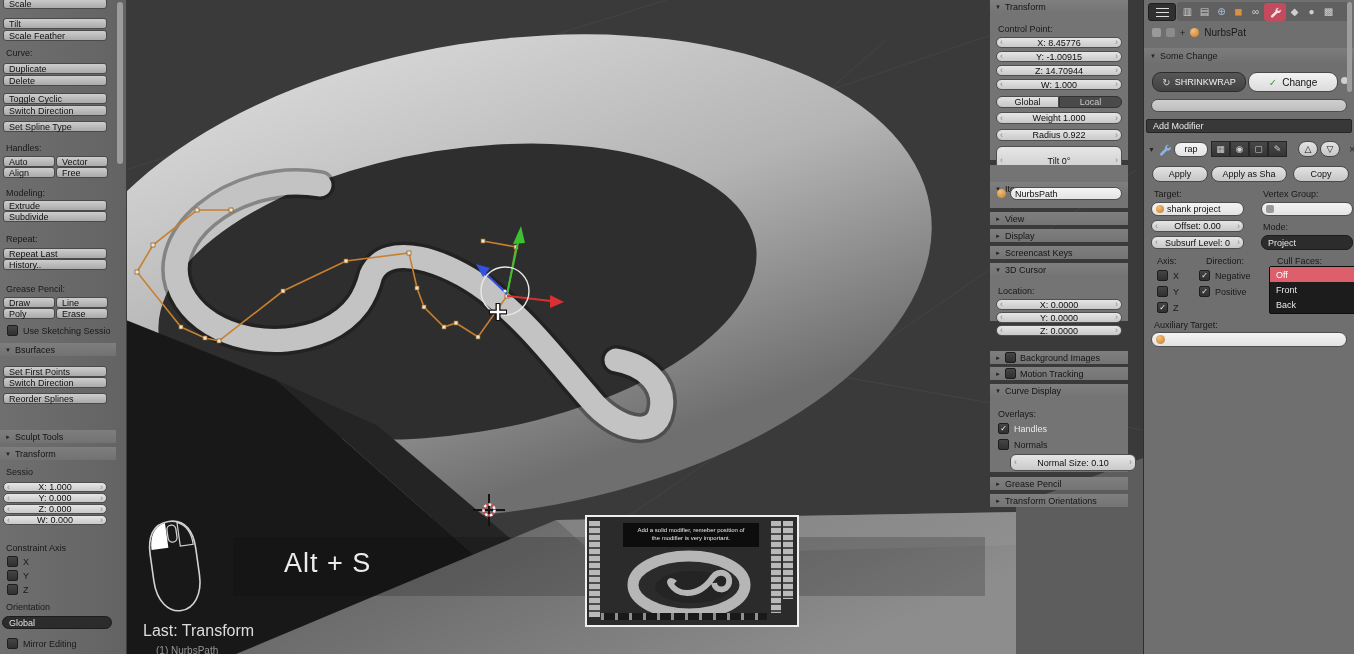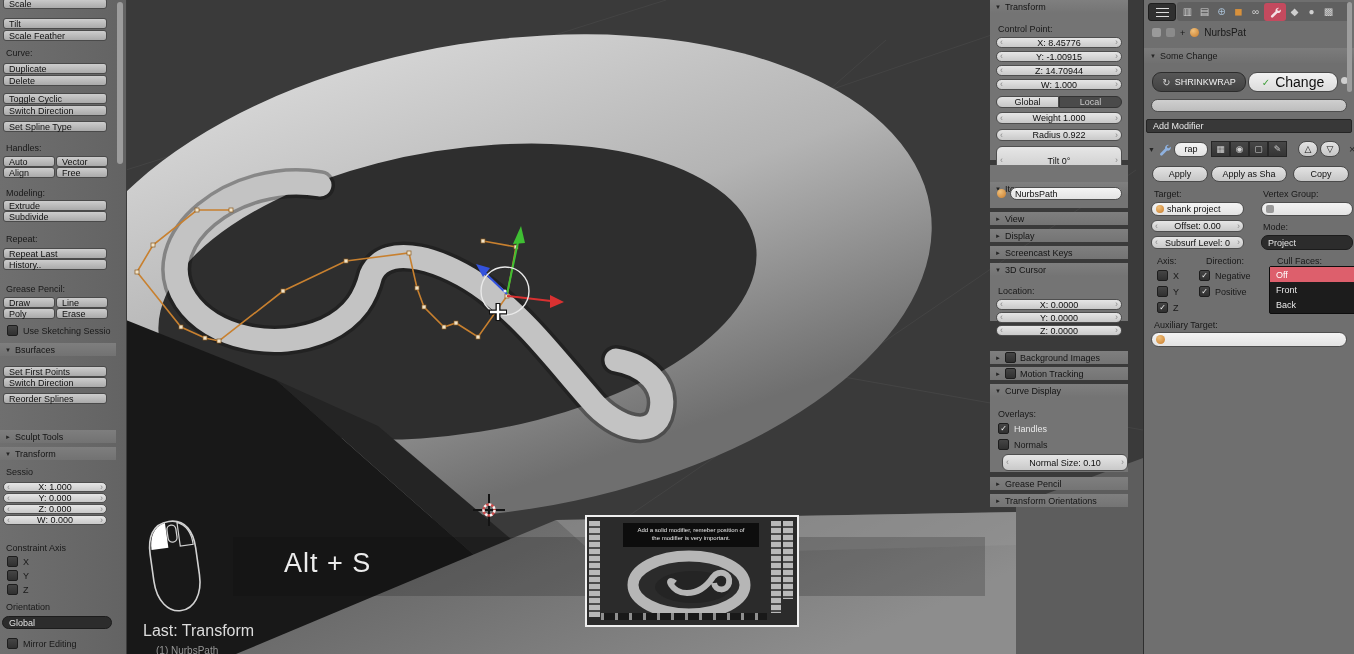--- a/index.html
+++ b/index.html
@@ -338,21 +338,21 @@
       <div class="p cbrow" style="left:8px;top:39px">
         <span class="cb">
             <span>✓</span>
           </span>
         <span class="lbl light">Handles</span>
       </div>
       <div class="p cbrow" style="left:8px;top:55px">
         <span class="cb"></span>
         <span class="lbl">Normals</span>
       </div>
-      <div class="p slider" style="left:12px;top:70px;width:126px;height:17px">Normal Size: 0.10</div>
+      <div class="p slider" style="left:20px;top:70px;width:126px;height:17px">Normal Size: 0.10</div>
     </div>
 
     <div class="p nhdr" style="top:477px">
       <span class="tri">►</span>
       <span>Grease Pencil</span>
     </div>
     <div class="p nhdr" style="top:494px">
       <span class="tri">►</span>
       <span>Transform Orientations</span>
     </div>
@@ -390,21 +390,21 @@
     <div class="p" style="left:0;top:48px;width:211px;height:15px;background:linear-gradient(#7c7c7c,#707070);display:flex;align-items:center;gap:4px;padding-left:6px;box-sizing:border-box">
       <span class="tri">▼</span>
       <span class="lbl">Some Change</span>
     </div>
     <div class="p" style="left:8px;top:72px;width:92px;height:18px;background:linear-gradient(#565656,#424242);border:1px solid #2c2c2c;border-radius:9px;display:flex;align-items:center;justify-content:center;gap:4px">
       <span style="color:#cfcfcf;font-size:10px">↻</span>
       <span style="color:#f0f0f0;font-size:9px">SHRINKWRAP</span>
     </div>
     <div class="p" style="left:104px;top:72px;width:88px;height:18px;background:linear-gradient(#f2f2f2,#dcdcdc);border:1px solid #4a4a4a;border-radius:9px;display:flex;align-items:center;justify-content:center;gap:5px">
       <span style="color:#3f9e3a;font-size:10px">✓</span>
-      <span style="color:#101010;font-size:14px">Change</span>
+      <span style="color:#101010;font-size:10px">Change</span>
     </div>
     <div class="p" style="left:197px;top:77px;width:7px;height:7px;border-radius:50%;background:#cfcfcf"></div>
 
     <div class="p" style="left:7px;top:99px;width:196px;height:13px;background:linear-gradient(#cfcfcf,#bdbdbd);border:1px solid #4e4e4e;border-radius:7px;box-sizing:border-box"></div>
 
     <div class="p" style="left:2px;top:119px;width:206px;height:14px;background:#383838;border:1px solid #242424;border-radius:2px;color:#e8e8e8;font-size:9px;display:flex;align-items:center;padding-left:6px;box-sizing:border-box">Add Modifier</div>
 
     <div class="p" style="left:4px;top:141px;display:flex;align-items:center;gap:3px">
       <span class="tri" style="font-size:7px">▼</span>
       <svg width="13" height="13" viewBox="0 0 16 16">

